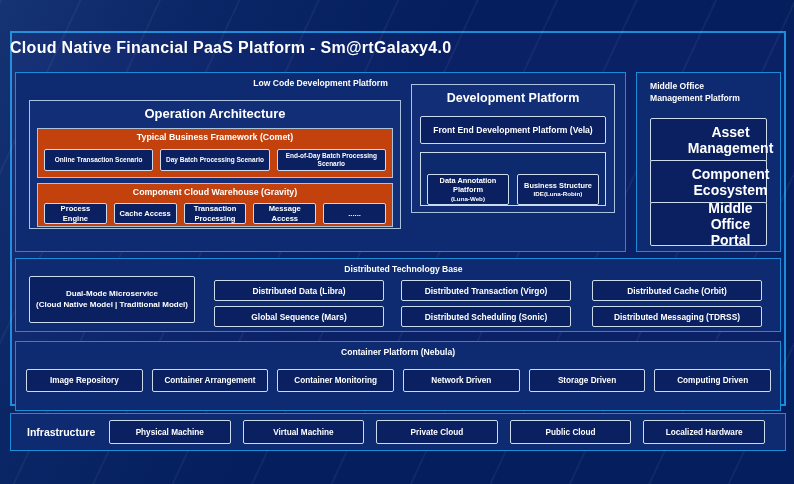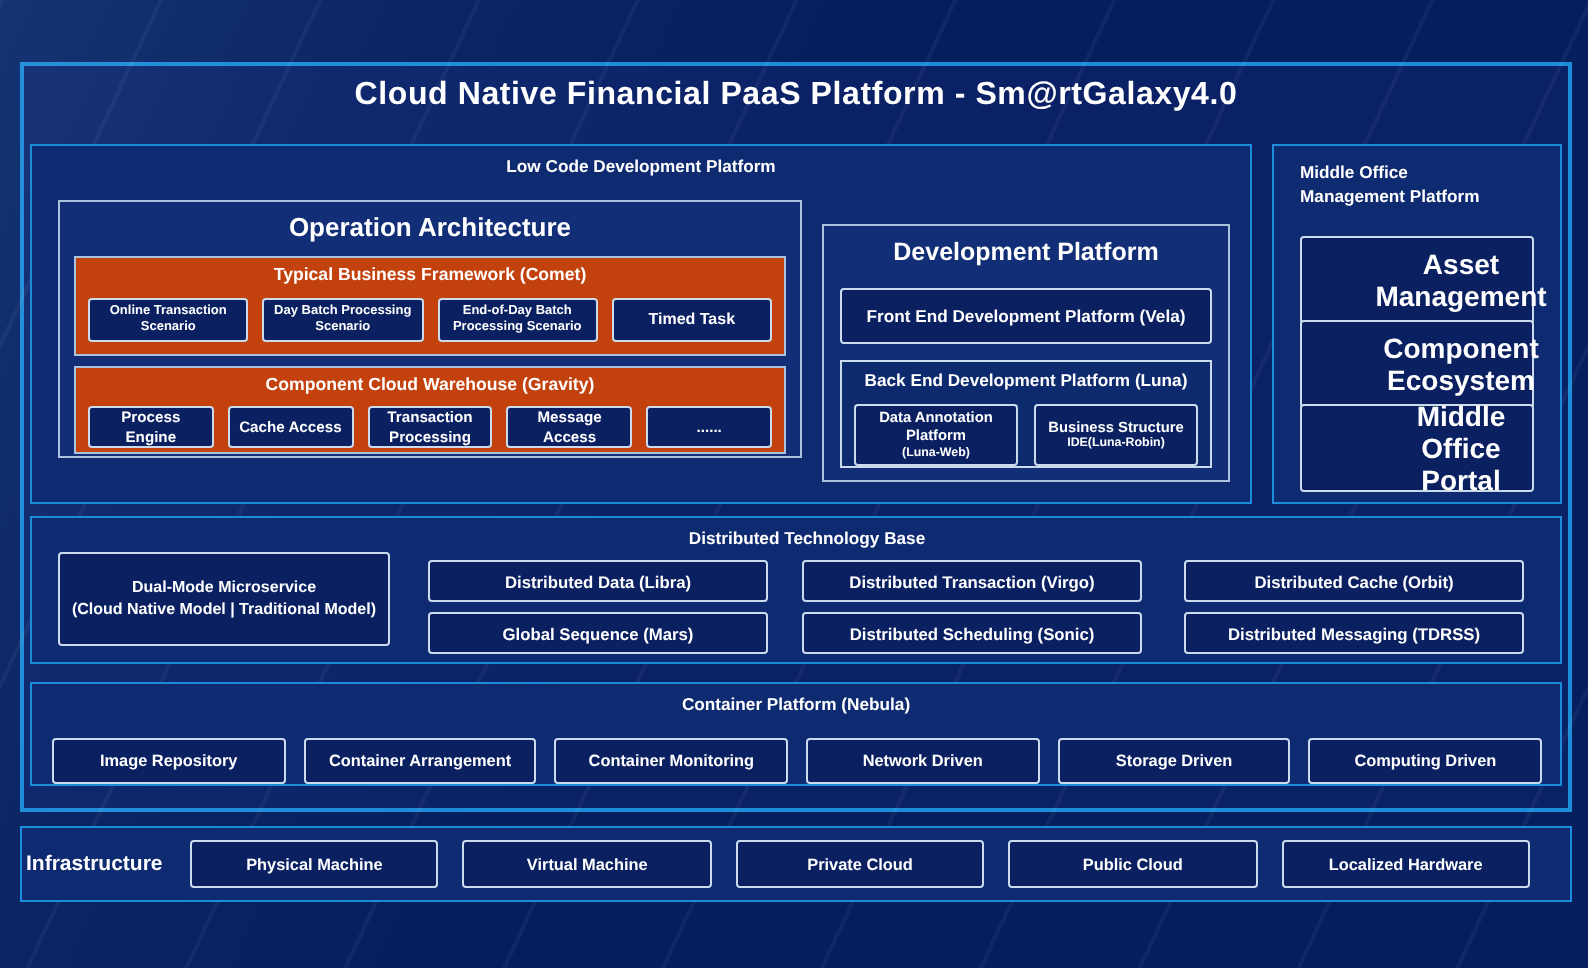--- a/index.html
+++ b/index.html
@@ -14,21 +14,21 @@
     background:
       linear-gradient(115deg, rgba(120,170,240,0.14) 0%, rgba(120,170,240,0.05) 20%, transparent 45%),
       repeating-linear-gradient(115deg, rgba(255,255,255,0.045) 0px, rgba(255,255,255,0.045) 2px, transparent 2px, transparent 72px);
   }
   .main-box {
     position:absolute; left:10px; top:31px; width:776px; height:375px; z-index:1;
     border:2px solid #1b8cd8; background:#0a2166;
   }
   .title {
     position:absolute; left:10px; right:8px; top:39px; z-index:3;
-    text-align:center; font-size:16px; letter-spacing:0.3px;
+    font-size:16px; letter-spacing:0.3px;
   }
   section, .boxlayer { z-index:3; }
 
   
   .sec {
     position:absolute; border:1px solid #1b8cd8; background:#0e2a70;
   }
   .sub {
     position:absolute; border:1px solid #a9c2de; background:#112e76;
   }
@@ -49,21 +49,21 @@
   .op-arch { left:13px; top:27px; width:372px; height:129px; }
   .comet   { left:7px; right:7px; top:27px; height:50px; }
   .gravity { left:7px; right:7px; top:82px; height:44px; }
   .row { position:absolute; left:6px; right:6px; display:flex; }
   .comet-row { top:20px; gap:7px; }
   .comet-row .leaf { flex:1; height:22px; font-size:6.5px; line-height:1.3; padding:0 3px; }
   .comet-row .leaf:nth-child(4) { font-size:8px; }
   .gravity-row { top:19px; gap:7px; }
   .gravity-row .leaf { flex:1; height:21px; font-size:7.6px; line-height:1.25; padding:0 4px; }
 
-  .dev-plat { left:395px; top:39px; width:204px; height:129px; }
+  .dev-plat { left:395px; top:11px; width:204px; height:129px; }
   .dev-plat h2 { font-size:12.5px; margin-top:6px; }
   .vela { position:absolute; left:8px; right:8px; top:31px; height:28px; font-size:8.6px; }
   .luna { position:absolute; left:8px; right:8px; top:67px; height:54px;
           border:1px solid #ccdbec; background:#0e2a6e; }
   .luna .sub-label { font-size:8.6px; padding-top:4px; }
   .luna-row { top:21px; gap:8px; }
   .luna-leaf { flex:1; height:31px; flex-direction:column; font-size:7.4px; line-height:1.3; }
   .luna-leaf .leaf-sub { font-size:6.2px; }
 
   
@@ -74,27 +74,27 @@
 
   
   .distributed { left:15px; top:258px; width:766px; height:74px;padding-left:11px; }
   .dual-mode { position:absolute; left:13px; top:17px; width:166px; height:47px;
                flex-direction:column; font-size:8px; line-height:1.35; padding:0 4px; }
   .dist-cell { position:absolute; width:170px; height:21px; font-size:8.4px; }
   .dc-c1 { left:198px; } .dc-c2 { left:385px; } .dc-c3 { left:576px; }
   .dc-r1 { top:21px; } .dc-r2 { top:47px; }
 
   
-  .container-plat { left:15px; top:341px; width:766px; height:52px; }
+  .container-plat { left:15px; top:341px; width:766px; height:70px; }
   .container-row { top:27px; left:10px; right:9px; gap:9px; }
   .container-row .leaf { flex:1; height:23px; font-size:8.2px; }
 
   
   .infra { left:10px; top:413px; width:776px; height:38px;
-           display:flex; align-items:center; gap:12px; padding:0 20px 0 2px; }
+           display:flex; align-items:center; gap:12px; padding:0 20px 0 16px; }
   .infra-label { font-size:10.5px; flex:0 0 70px; }
   .infra .leaf { flex:1; height:24px; font-size:8.2px; }
 </style>
 </head>
 <body>
 
 <div id="stage">
   <div class="main-box"></div>
   <div class="bg-streaks"></div>
 
@@ -105,21 +105,20 @@
 
     <div class="sub op-arch">
       <h2>Operation Architecture</h2>
 
       <div class="inner comet">
         <div class="sub-label">Typical Business Framework (Comet)</div>
         <div class="row comet-row">
           <div class="leaf">Online Transaction Scenario</div>
           <div class="leaf">Day Batch Processing Scenario</div>
           <div class="leaf">End-of-Day Batch Processing Scenario</div>
-          <div class="leaf">Timed Task</div>
         </div>
       </div>
 
       <div class="inner gravity">
         <div class="sub-label">Component Cloud Warehouse (Gravity)</div>
         <div class="row gravity-row">
           <div class="leaf">Process Engine</div>
           <div class="leaf">Cache Access</div>
           <div class="leaf">Transaction Processing</div>
           <div class="leaf">Message Access</div>
@@ -127,21 +126,20 @@
         </div>
       </div>
     </div>
 
     <div class="sub dev-plat">
       <h2>Development Platform</h2>
 
       <div class="leaf vela">Front End Development Platform (Vela)</div>
 
       <div class="luna">
-        <div class="sub-label">Back End Development Platform (Luna)</div>
         <div class="row luna-row">
           <div class="leaf luna-leaf">
             <span>Data Annotation Platform</span>
             <span class="leaf-sub">(Luna-Web)</span>
           </div>
           <div class="leaf luna-leaf">
             <span>Business Structure</span>
             <span class="leaf-sub">IDE(Luna-Robin)</span>
           </div>
         </div>

